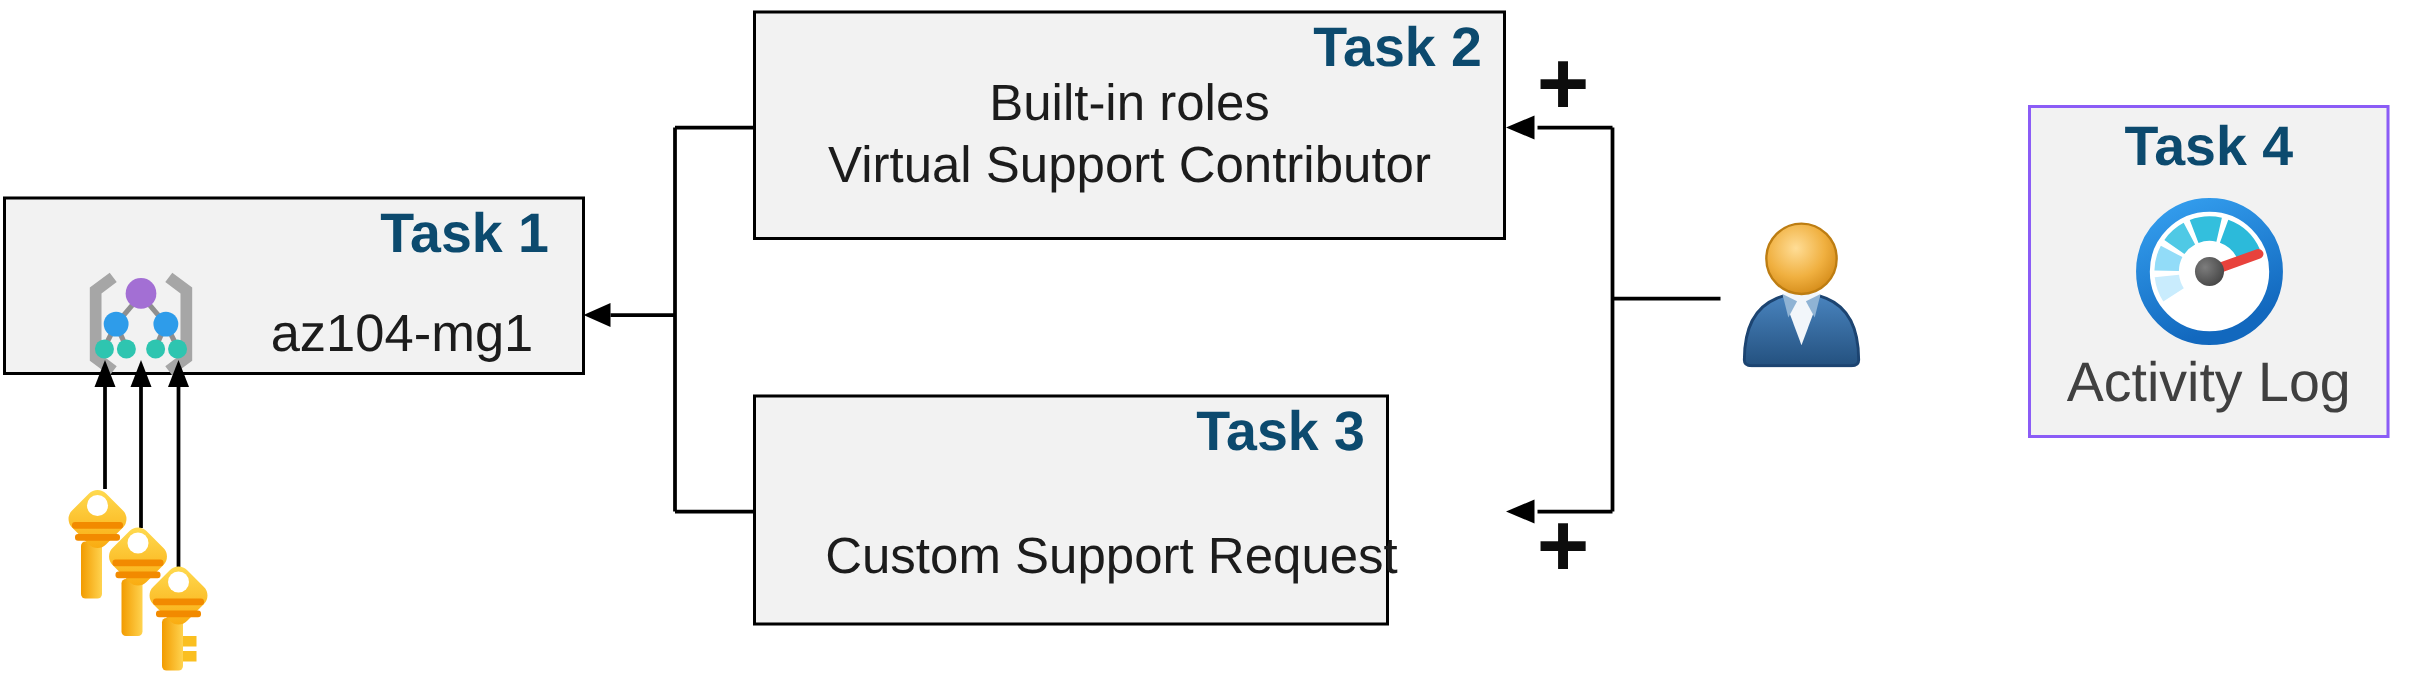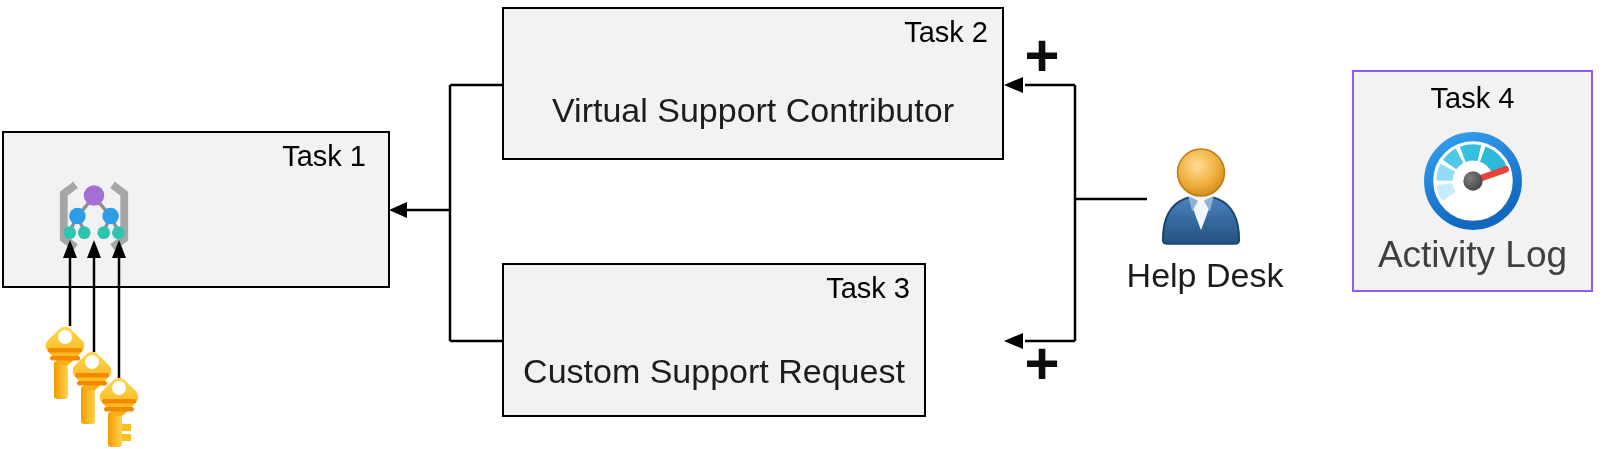--- a/index.html
+++ b/index.html
@@ -5,43 +5,44 @@
   html,body{margin:0;padding:0;background:#fff;}
   .canvas{
     position:relative;width:1606px;height:449px;overflow:hidden;background:#fff;
     font-family:"Liberation Sans","DejaVu Sans",sans-serif;color:#1c1c1c;
   }
   .box{
     position:absolute;background:#F2F2F2;border:2.5px solid #000;box-sizing:border-box;
   }
   .box.thin{border:2px solid #8b5cf6;}
   .tlabel{
-    position:absolute;font-weight:400;font-size:29px;color:#000000;line-height:32px;
+    position:absolute;font-weight:700;font-size:37px;color:#0c4a6e;line-height:32px;
     white-space:nowrap;
   }
   .tlabel.right{right:14px;top:7px;text-align:right;}
   .tlabel.center{left:0;right:0;top:10px;text-align:center;}
   .cline{position:absolute;left:0;width:100%;text-align:center;font-size:34px;line-height:38px;color:#1c1c1c;white-space:nowrap;}
   .t1-title{position:absolute;left:149px;top:70px;width:230px;text-align:center;font-size:35px;color:#1c1c1c;}
   .t4-title{position:absolute;left:0;right:0;top:162px;text-align:center;font-size:37px;color:#404040;}
   .plus{position:absolute;width:60px;height:56px;text-align:center;font-size:60px;line-height:56px;font-weight:900;color:#0d0d0d;}
   .hd-label{position:absolute;left:1095px;top:254px;width:220px;text-align:center;font-size:34px;line-height:43px;color:#1c1c1c;}
   .hd-label span{display:block;}
   .abs{position:absolute;}
   .layer-connectors{position:absolute;left:0;top:0;z-index:5;pointer-events:none;}
   .layer-icon{position:absolute;z-index:6;}
   .under-icon{position:absolute;z-index:3;}
 </style>
 </head>
 <body>
 
 <div class="canvas">
 
-  <div class="box" style="left:2px;top:131px;width:388px;height:157px;">
+  <div class="box" style="left:2px;top:131px;width:388px;height:119px;">
     <div class="tlabel right" style="right:22px;">Task 1</div>
+    <div class="t1-title">az104-mg1</div>
   </div>
 
   <svg class="under-icon" style="left:50px;top:180px;" width="88" height="78" viewBox="0 0 90 80">
     <g stroke="#A6A6A6" stroke-width="8" fill="none" stroke-linejoin="miter">
       <path d="M26,5 L14,14 L14,60 L26,69"></path>
       <path d="M64,5 L76,14 L76,60 L64,69"></path>
     </g>
     <g stroke="#8F8F8F" stroke-width="3.5">
       <line x1="45" y1="17" x2="28" y2="37"></line>
         <line x1="45" y1="17" x2="62" y2="37"></line>
@@ -54,26 +55,27 @@
     <circle cx="28" cy="37" r="8.5" fill="#2E9CEA"></circle>
     <circle cx="62" cy="37" r="8.5" fill="#2E9CEA"></circle>
     <circle cx="20" cy="54" r="6.5" fill="#2EC5B0"></circle>
     <circle cx="35" cy="54" r="6.5" fill="#2EC5B0"></circle>
     <circle cx="55" cy="54" r="6.5" fill="#2EC5B0"></circle>
     <circle cx="70" cy="54" r="6.5" fill="#2EC5B0"></circle>
   </svg>
 
   <div class="box" style="left:502px;top:7px;width:502px;height:153px;">
     <div class="tlabel right">Task 2</div>
+    <div class="cline" style="top:41px;">Built-in roles</div>
     <div class="cline" style="top:82px;">Virtual Support Contributor</div>
   </div>
 
   <div class="box" style="left:502px;top:263px;width:424px;height:154px;">
     <div class="tlabel right">Task 3</div>
-    <div class="cline" style="top:87px;">Custom Support Request</div>
+    <div class="cline" style="top:87px;margin-left:27px;">Custom Support Request</div>
   </div>
 
   <div class="box thin" style="left:1352px;top:70px;width:241px;height:222px;">
     <div class="tlabel center">Task 4</div>
     <svg class="abs" style="left:68px;top:58px;" width="102" height="102" viewBox="0 0 100 100">
       <defs>
         <linearGradient id="ringg" x1="0" y1="0" x2="0.4" y2="1">
           <stop offset="0" stop-color="#35A0F0"></stop>
             <stop offset="1" stop-color="#1268BE"></stop>
         </linearGradient>
@@ -108,21 +110,20 @@
           <stop offset="1" stop-color="#24517F"></stop>
       </linearGradient>
     </defs>
     <path d="M5,96 Q5,63 27,54 Q44,47 61,54 Q83,63 83,96 Q83,100 78,100 L10,100 Q5,100 5,96 Z" fill="url(#bodyg)" stroke="#1C4471" stroke-width="2"></path>
     <path d="M31,51 L44,86 L57,51 Q44,45 31,51 Z" fill="#F2F6FA"></path>
     <path d="M31,51 L41,56 L35,67 Z" fill="#8FB3D4"></path>
     <path d="M57,51 L47,56 L53,67 Z" fill="#8FB3D4"></path>
     <circle cx="44" cy="27" r="24" fill="url(#headg)" stroke="#BD7D12" stroke-width="1.6"></circle>
   </svg>
   <div class="hd-label">
-    <span>Help Desk</span>
   </div>
 
   <div class="plus" style="left:1012px;top:28px;">+</div>
   <div class="plus" style="left:1012px;top:336px;">+</div>
 
   <svg class="layer-icon" style="left:30px;top:310px;" width="150" height="139" viewBox="0 0 150 139">
     <defs>
       <linearGradient id="keyg" x1="0" y1="0" x2="1" y2="1">
         <stop offset="0" stop-color="#FFDE55"></stop>
           <stop offset="1" stop-color="#F9A80C"></stop>

